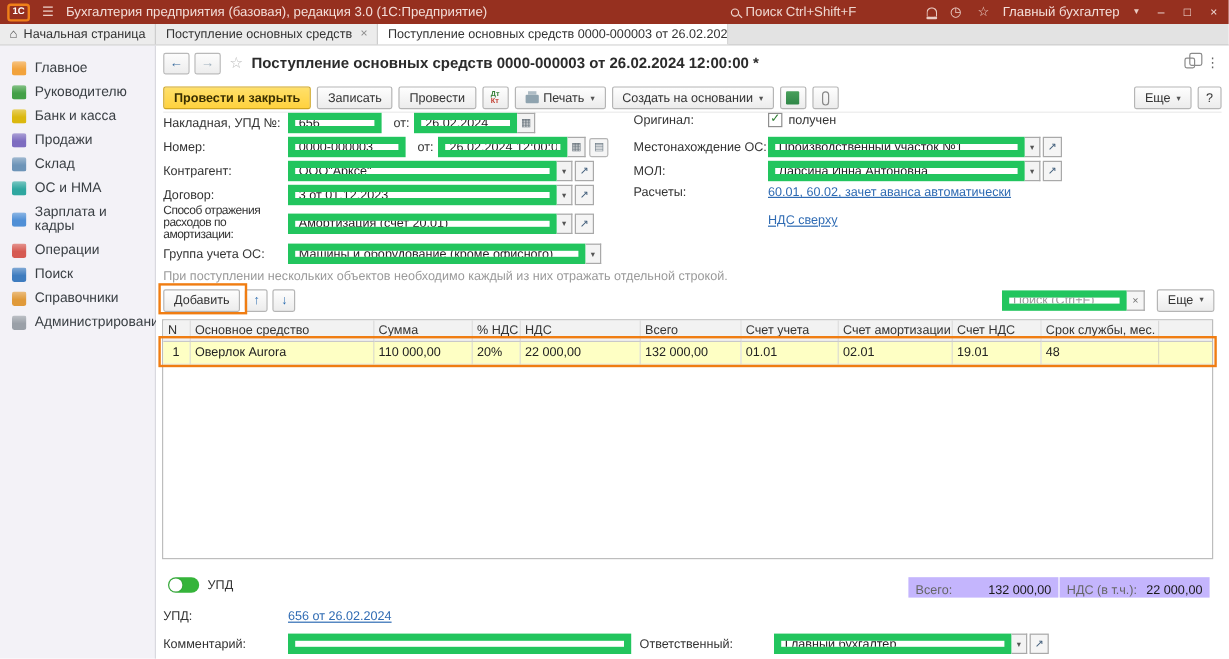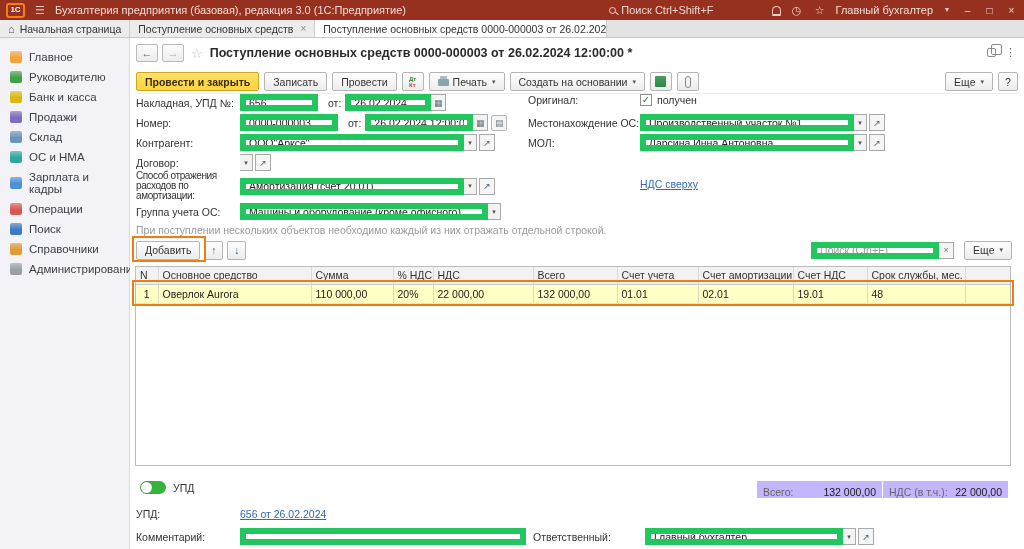--- a/index.html
+++ b/index.html
@@ -91,21 +91,21 @@
   font-size:9px;display:flex;align-items:center;justify-content:center;border-radius:2px}
 .chk{width:12px;height:12px;border:1px solid #8f8f8f;background:#fff;display:flex;align-items:center;
   justify-content:center;font-size:10px;color:#2e7d32;font-weight:bold;line-height:1;margin-right:5px}
 .link{color:#2f6bb3;text-decoration:underline;white-space:nowrap}
 .hint{position:absolute;left:6px;top:186px;font-size:10.5px;color:#9a9a9a;white-space:nowrap}
 
 
 #cmdbar{position:absolute;left:6px;top:202px;right:12px;height:20px;display:flex;align-items:center;gap:4px}
 .arrbtn{width:19px;justify-content:center;padding:0;color:#2b6cb0;font-weight:bold}
 #tbl-search{margin-left:auto;display:flex;align-items:center}
-#tbl-search .inp{width:128px}
+#tbl-search .inp{width:104px}
 .clearb{width:15px;height:17px;border:1px solid #a9a9a9;border-left:none;background:#f5f5f5;color:#777;
   font-size:9px;display:flex;align-items:center;justify-content:center}
 #tbl-more{margin-left:6px}
 #tablewrap{position:absolute;left:5px;top:228px;width:876px;height:200px;border:1px solid #bdbdbd;background:#fff;overflow:hidden}
 table{border-collapse:collapse;width:874px;table-layout:fixed;font-size:10.5px}
 th{height:17px;background:#f2f2f2;border-right:1px solid #d9d9d9;border-bottom:1px solid #c9c9c9;
   font-weight:normal;color:#333;text-align:left;padding:0 4px;overflow:hidden;white-space:nowrap}
 th.filler,td.filler{border-right:none}
 td{height:19px;border-right:1px solid #dddcc0;border-bottom:1px solid #e8e7c8;padding:0 4px;
   white-space:nowrap;overflow:hidden;color:#222}
@@ -276,20 +276,21 @@
     <span class="minib">▤</span>
   </div>
   <div class="frow" style="top:96px">
     <span class="lbl">Контрагент:</span>
     <input class="inp" style="width: 224px;" value="ООО&quot;Арксе&quot;">
     <span class="dd">▾</span>
     <span class="openb">↗</span>
   </div>
   <div class="frow" style="top:116px">
     <span class="lbl">Договор:</span>
+    <input class="inp" style="width: 224px;" value="3 от 01.12.2023">
     <span class="dd">▾</span>
     <span class="openb">↗</span>
   </div>
   <div class="frow" style="top:133px">
     <span class="lbl-2l">
       <span>Способ отражения</span>
       <span>расходов по амортизации:</span>
     </span>
     <input class="inp" style="width: 224px;" value="Амортизация (счет 20.01)">
     <span class="dd">▾</span>
@@ -312,20 +313,24 @@
     <span class="lbl2">Местонахождение ОС:</span>
     <input class="inp" style="width: 214px;" value="Производственный участок №1">
     <span class="dd">▾</span>
     <span class="openb">↗</span>
   </div>
   <div class="frow" style="left:398px;top:96px">
     <span class="lbl2">МОЛ:</span>
     <input class="inp" style="width: 214px;" value="Ларсина Инна Антоновна">
     <span class="dd">▾</span>
     <span class="openb">↗</span>
+  </div>
+  <div class="frow" style="left:398px;top:116px">
+    <span class="lbl2">Расчеты:</span>
+    <span class="link">60.01, 60.02, зачет аванса автоматически</span>
   </div>
   <div class="frow" style="left:510px;top:140px">
     <span class="link">НДС сверху</span>
   </div>
 
   <div class="hint">При поступлении нескольких объектов необходимо каждый из них отражать отдельной строкой.</div>
 
   <div id="cmdbar">
     <span class="btn">Добавить</span>
     <span class="btn arrbtn">↑</span>

